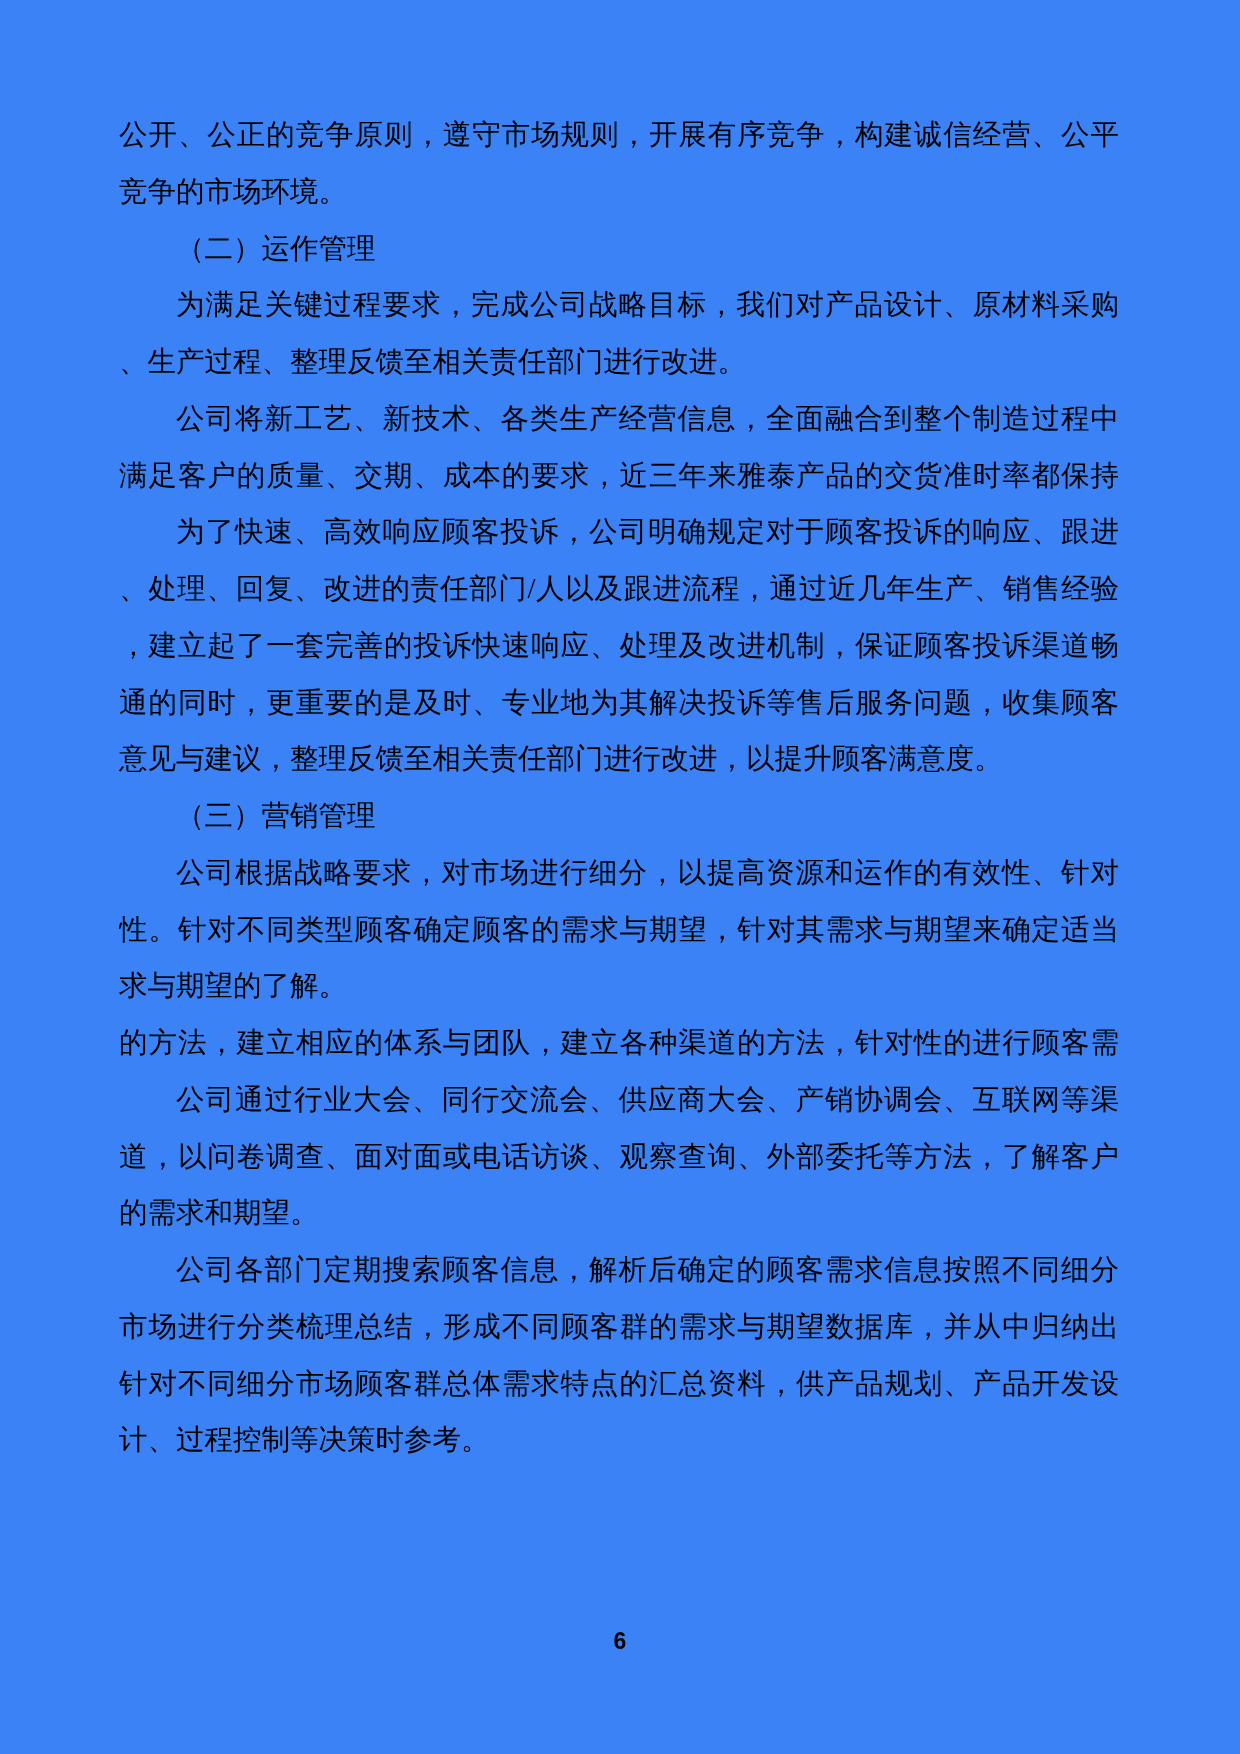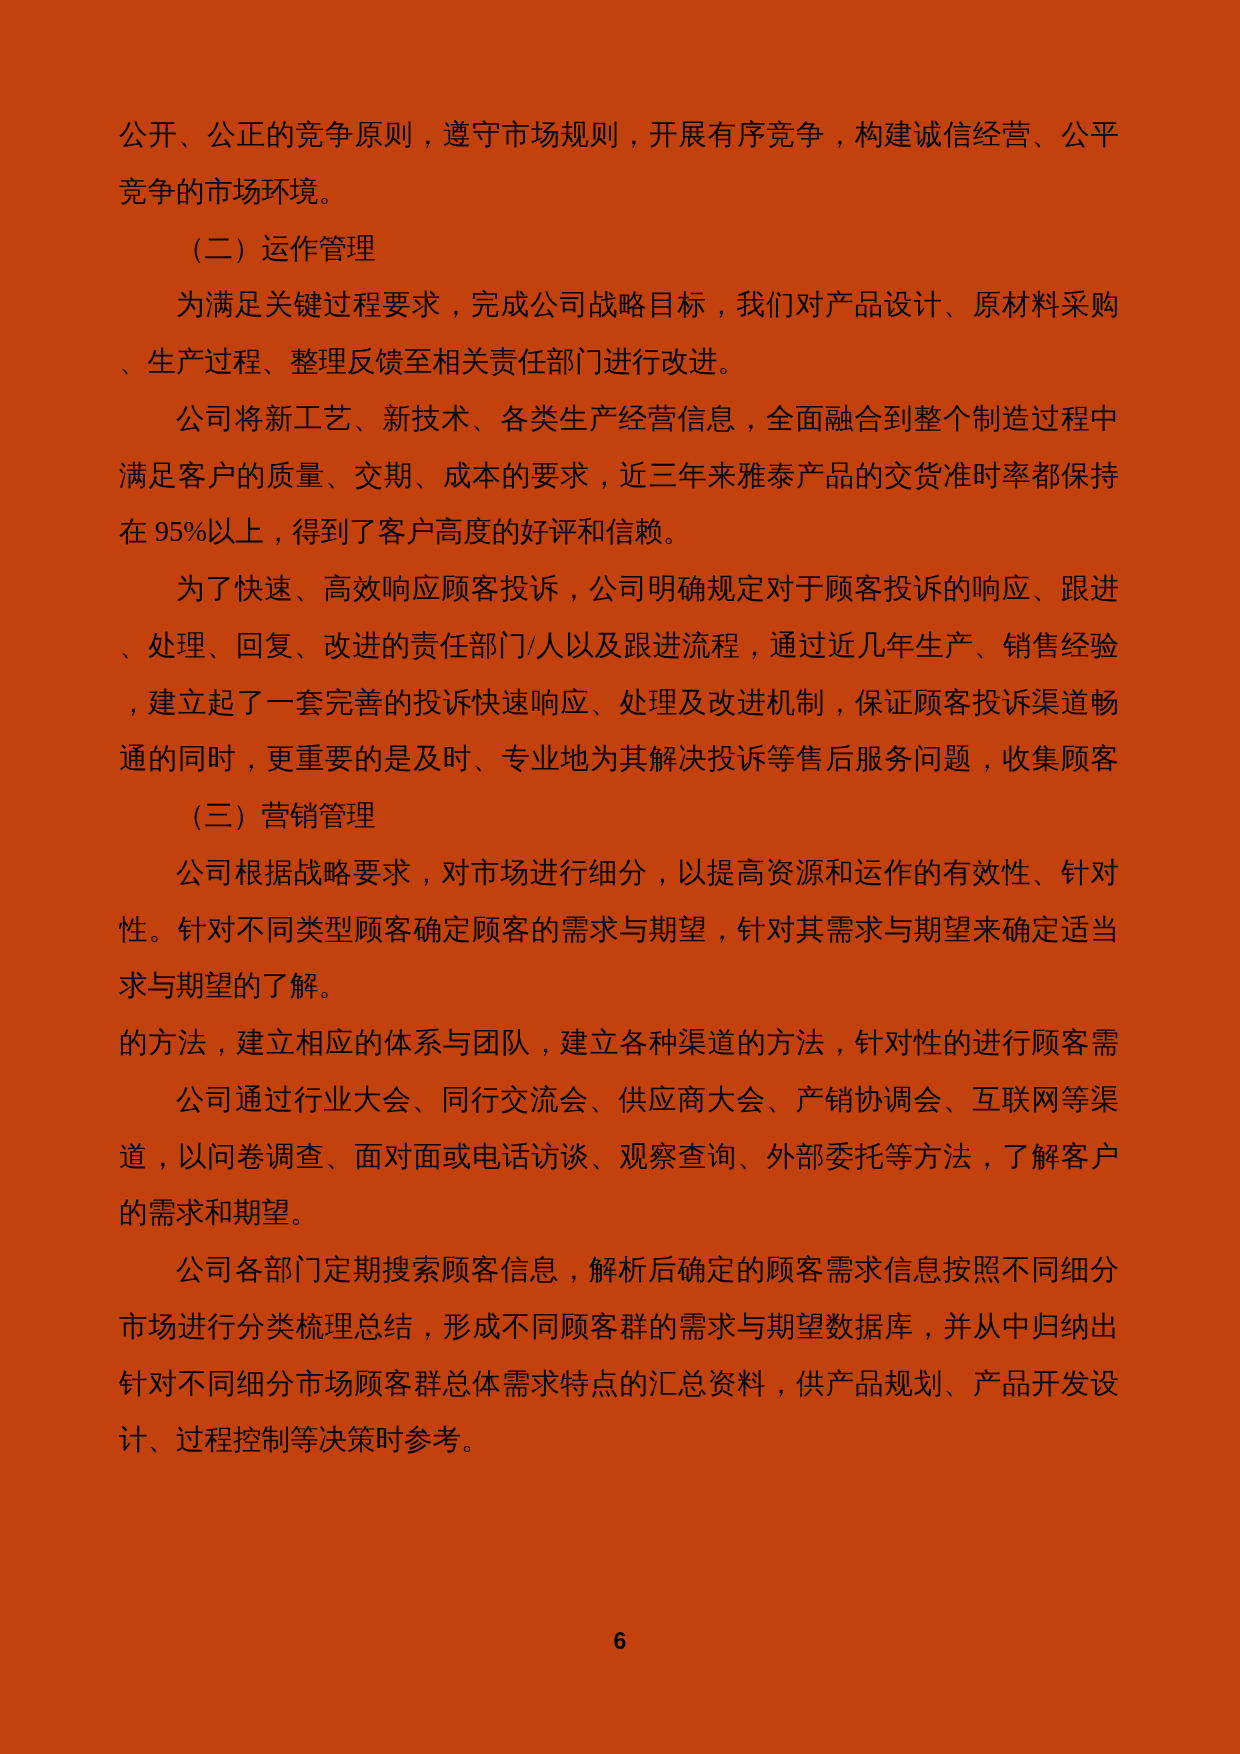--- a/index.html
+++ b/index.html
@@ -8,21 +8,21 @@
     background: #ffffff;
     width: 1240px;
     height: 1754px;
     overflow: hidden;
   }
   .page {
     position: relative;
     width: 1240px;
     height: 1754px;
     box-sizing: border-box;
-    background: #c2410c;
+    background: #3b82f6;
     padding: 107px 121px 0 119px;
     font-family: "Liberation Serif", "DejaVu Serif", serif;
     color: #000000;
   }
   .doc-body {
     width: 1000px;
   }
   .line {
     font-size: 28.5px;
     line-height: 56.75px;
@@ -65,25 +65,25 @@
 
 <div class="page">
   <div class="doc-body">
       <div class="line">公开、公正的竞争原则，遵守市场规则，开展有序竞争，构建诚信经营、公平</div>
       <div class="line lastline">竞争的市场环境。</div>
       <div class="line heading lastline indent">（二）运作管理</div>
       <div class="line indent">为满足关键过程要求，完成公司战略目标，我们对产品设计、原材料采购</div>
       <div class="line lastline">、生产过程、整理反馈至相关责任部门进行改进。</div>
       <div class="line indent">公司将新工艺、新技术、各类生产经营信息，全面融合到整个制造过程中</div>
       <div class="line">满足客户的质量、交期、成本的要求，近三年来雅泰产品的交货准时率都保持</div>
-      <div class="line lastline">在 95%以上，得到了客户高度的好评和信赖。</div>
       <div class="line indent">为了快速、高效响应顾客投诉，公司明确规定对于顾客投诉的响应、跟进</div>
       <div class="line">、处理、回复、改进的责任部门/人以及跟进流程，通过近几年生产、销售经验</div>
       <div class="line">，建立起了一套完善的投诉快速响应、处理及改进机制，保证顾客投诉渠道畅</div>
       <div class="line">通的同时，更重要的是及时、专业地为其解决投诉等售后服务问题，收集顾客</div>
+      <div class="line lastline">意见与建议，整理反馈至相关责任部门进行改进，以提升顾客满意度。</div>
       <div class="line heading lastline indent">（三）营销管理</div>
       <div class="line indent">公司根据战略要求，对市场进行细分，以提高资源和运作的有效性、针对</div>
       <div class="line">性。针对不同类型顾客确定顾客的需求与期望，针对其需求与期望来确定适当</div>
       <div class="line lastline">求与期望的了解。</div>
       <div class="line">的方法，建立相应的体系与团队，建立各种渠道的方法，针对性的进行顾客需</div>
       <div class="line indent">公司通过行业大会、同行交流会、供应商大会、产销协调会、互联网等渠</div>
       <div class="line">道，以问卷调查、面对面或电话访谈、观察查询、外部委托等方法，了解客户</div>
       <div class="line lastline">的需求和期望。</div>
       <div class="line indent">公司各部门定期搜索顾客信息，解析后确定的顾客需求信息按照不同细分</div>
       <div class="line">市场进行分类梳理总结，形成不同顾客群的需求与期望数据库，并从中归纳出</div>

